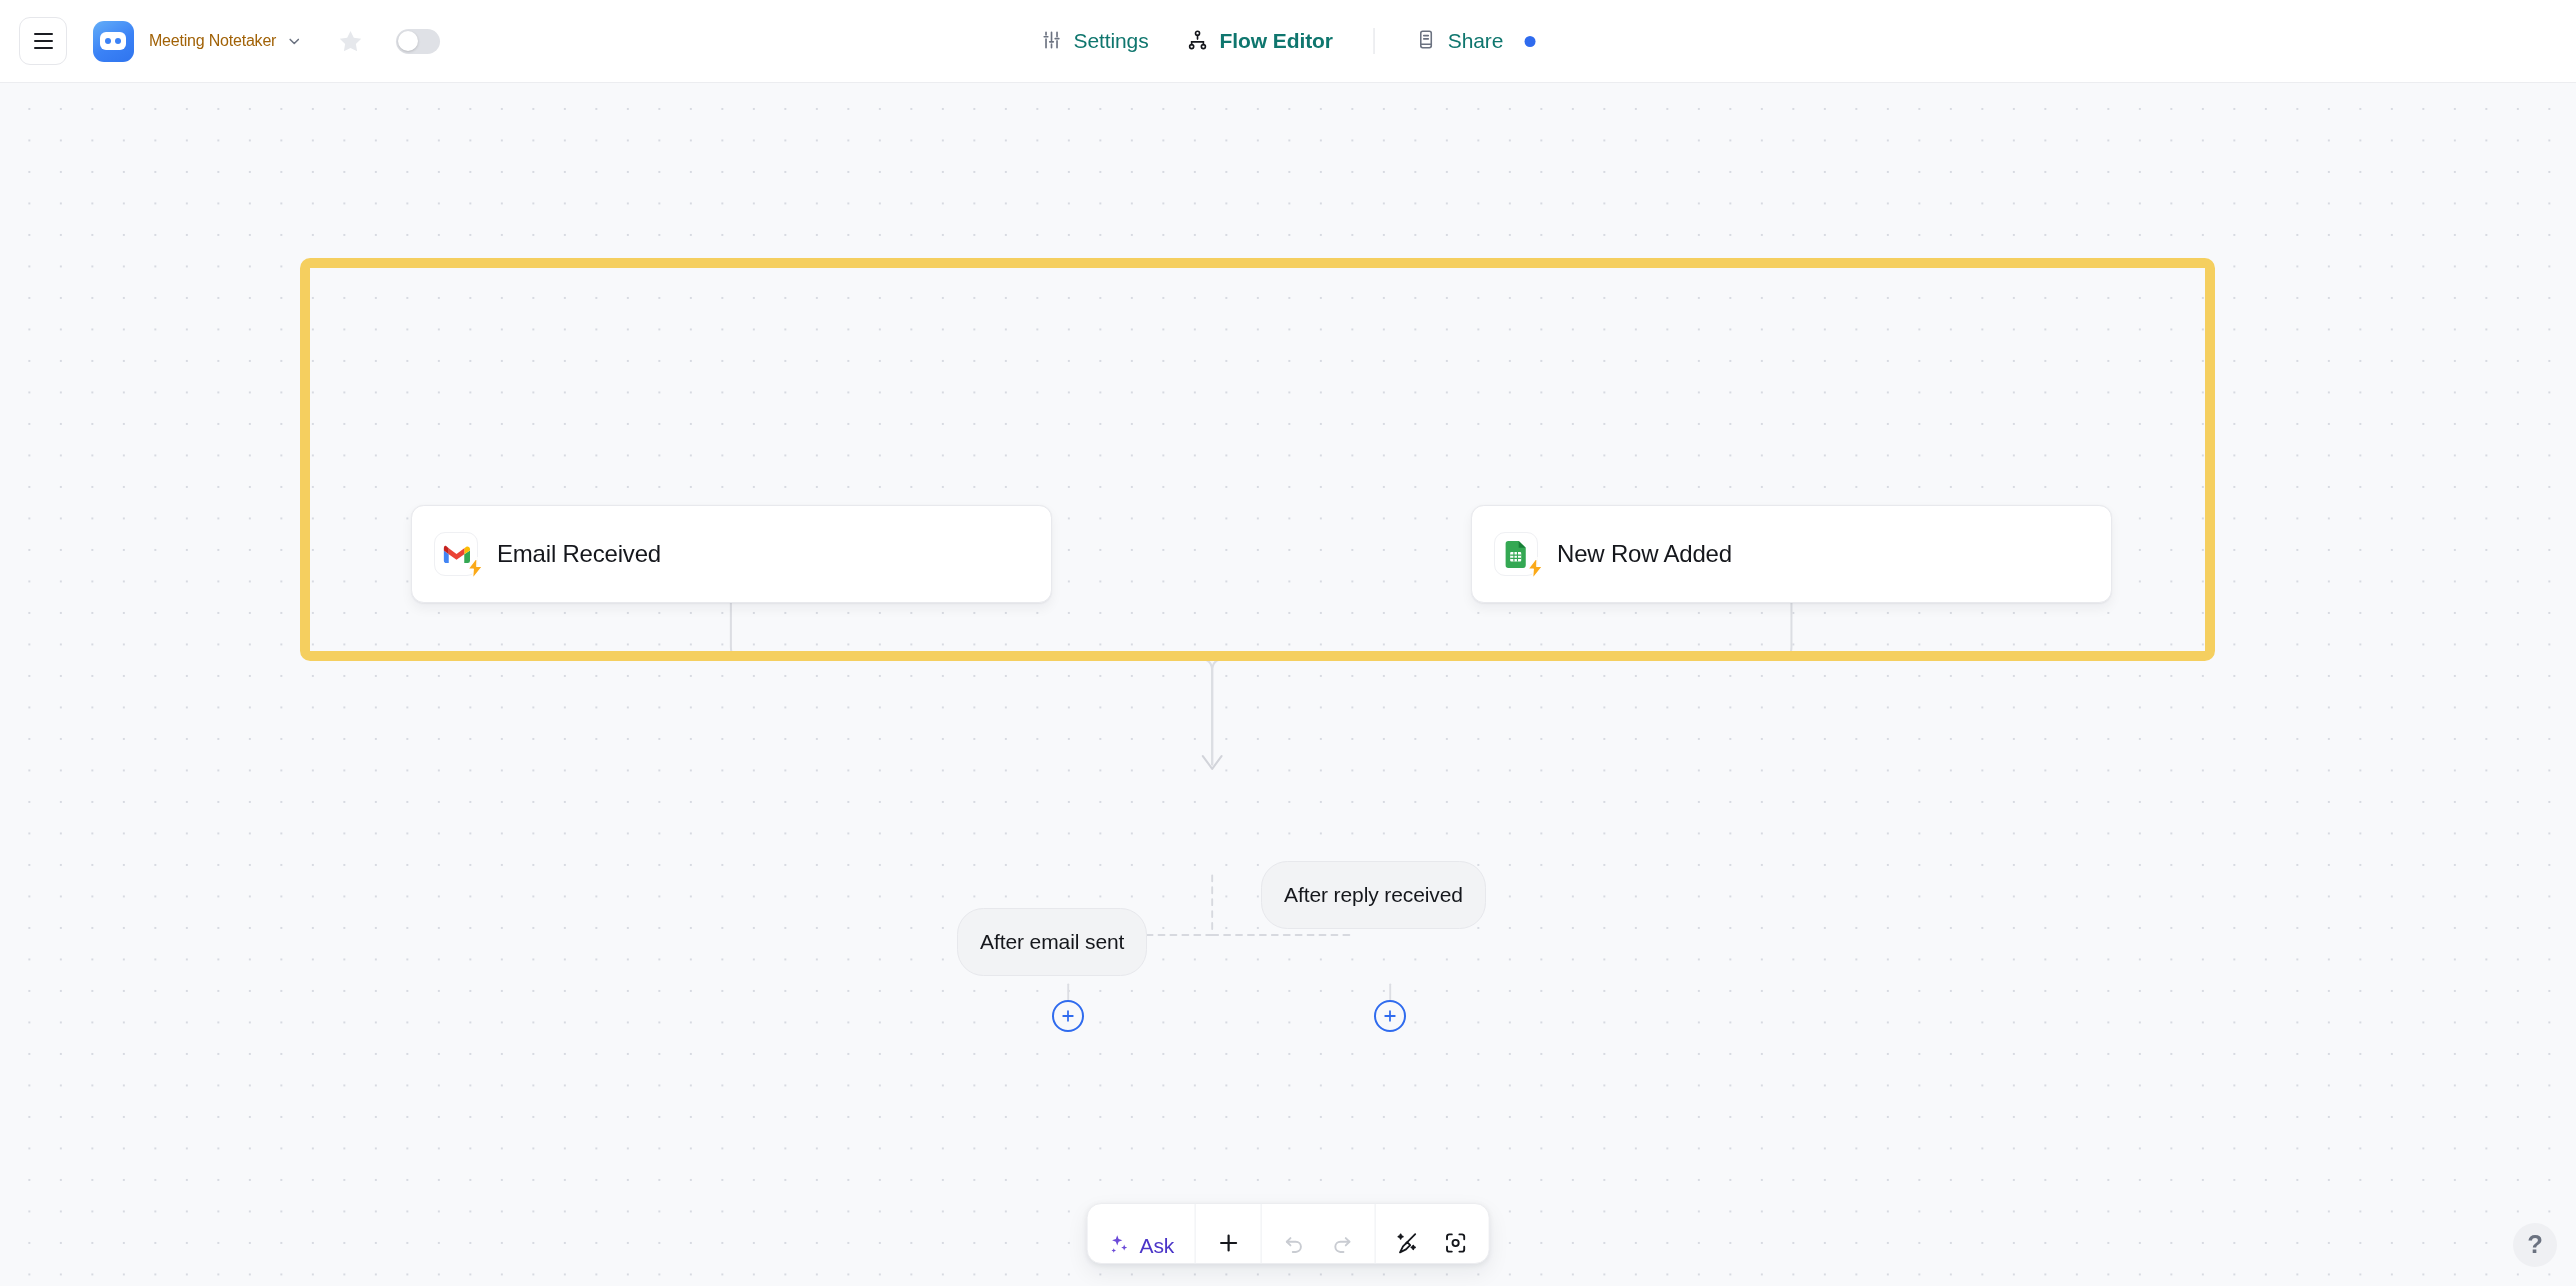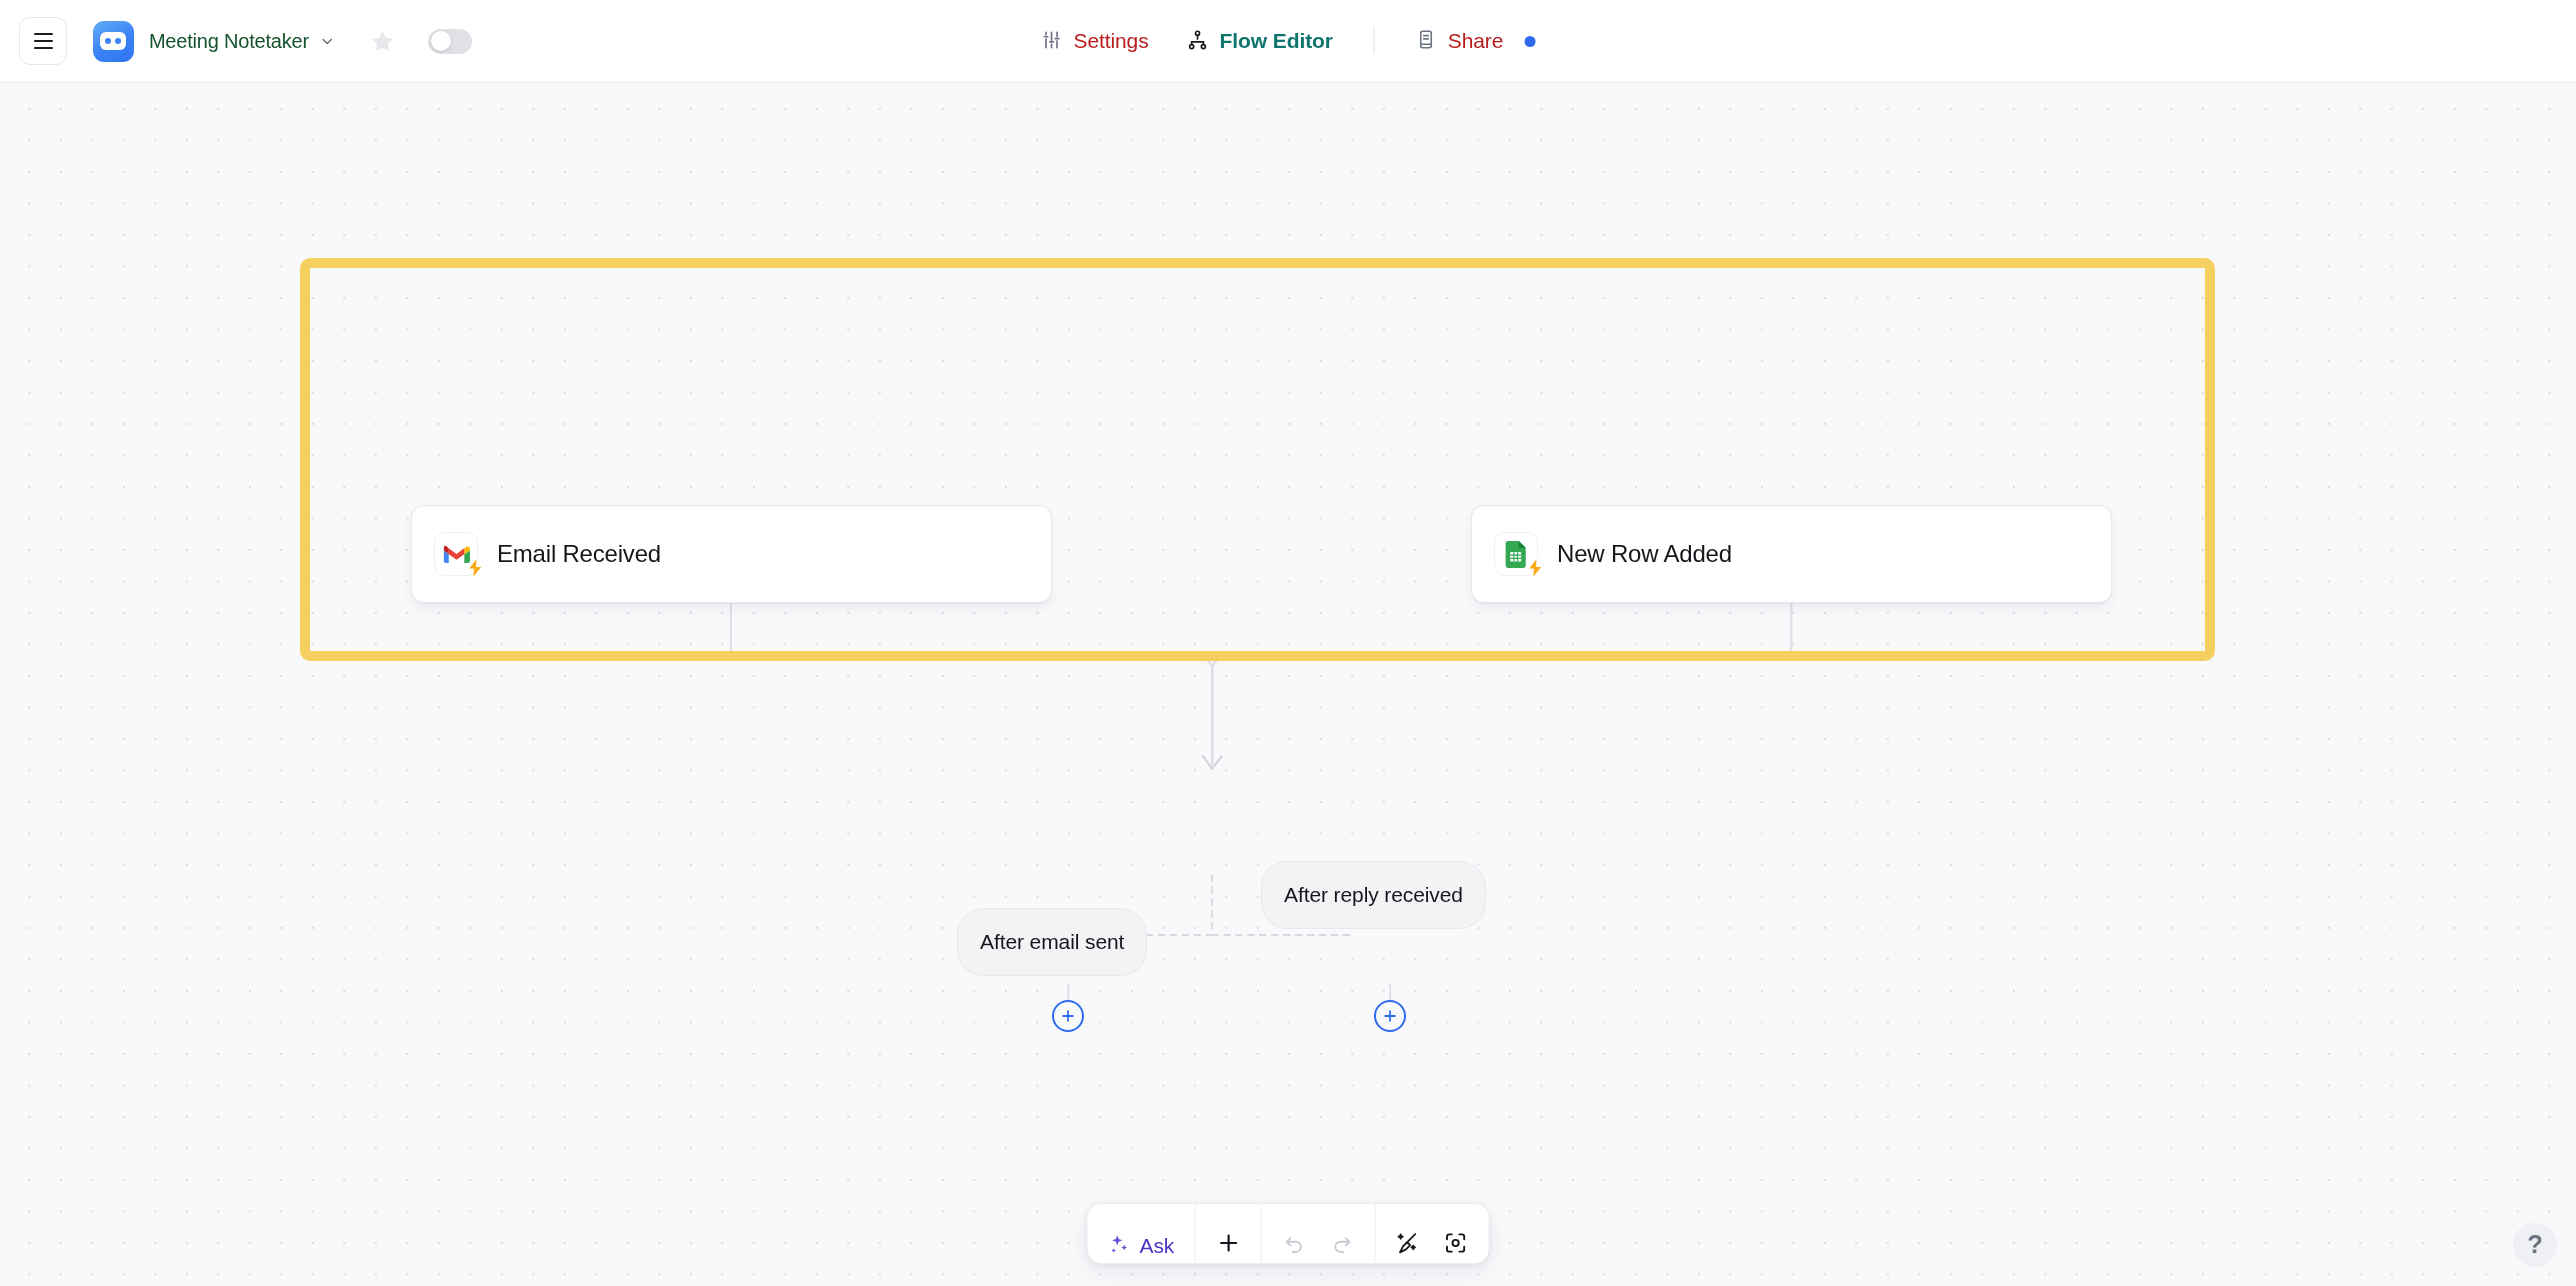--- a/index.html
+++ b/index.html
@@ -42,21 +42,21 @@
     flex-shrink: 0;
   }
   .app-logo .face {
     width: 25.6px; height: 18px; background: #fff; border-radius: 6px;
     display: flex; align-items: center; justify-content: center; gap: 3.8px;
   }
   .app-logo .eye { width: 6px; height: 6px; border-radius: 50%; background: #3B82F6; }
 
   .app-title {
     margin-left: 15.3px;
-    font-size: 20px; color: #14532d; font-weight: 400;
+    font-size: 16px; color: #a16207; font-weight: 400;
     letter-spacing: -0.2px; white-space: nowrap;
   }
   .chev-down {
     margin-left: 11px; width: 14.5px; height: 14.5px;
     display: flex; align-items: center; justify-content: center; cursor: pointer;
   }
   .star-btn {
     margin-left: 34px; width: 29px; height: 29px;
     display: flex; align-items: center; justify-content: center; cursor: pointer;
   }
@@ -74,21 +74,21 @@
   
   .hdr-center {
     position: absolute; left: 50%; transform: translateX(-50%);
     display: flex; align-items: center; gap: 0; height: 100%;
   }
   .nav-item {
     display: flex; align-items: center; gap: 11px;
     padding: 0 19px; height: 48px; cursor: pointer;
     white-space: nowrap;
   }
-  .nav-item .nav-label { font-size: 21px; color: #b91c1c; letter-spacing: -0.1px; }
+  .nav-item .nav-label { font-size: 21px; color: #0f766e; letter-spacing: -0.1px; }
   .nav-item.active .nav-label { color: #0f766e; font-weight: 700; }
   .nav-sep { width: 0.9px; height: 25.6px; background: #DDDFE4; margin: 0 22px; }
   .badge-dot { width: 11px; height: 11px; border-radius: 50%; background: #2F6BEE; margin-left: 10.2px; }
 
   
   .hdr-right {
     margin-left: auto; display: flex; align-items: center;
     gap: 0; padding-right: 20.4px;
   }
   .icon-btn-plain {

